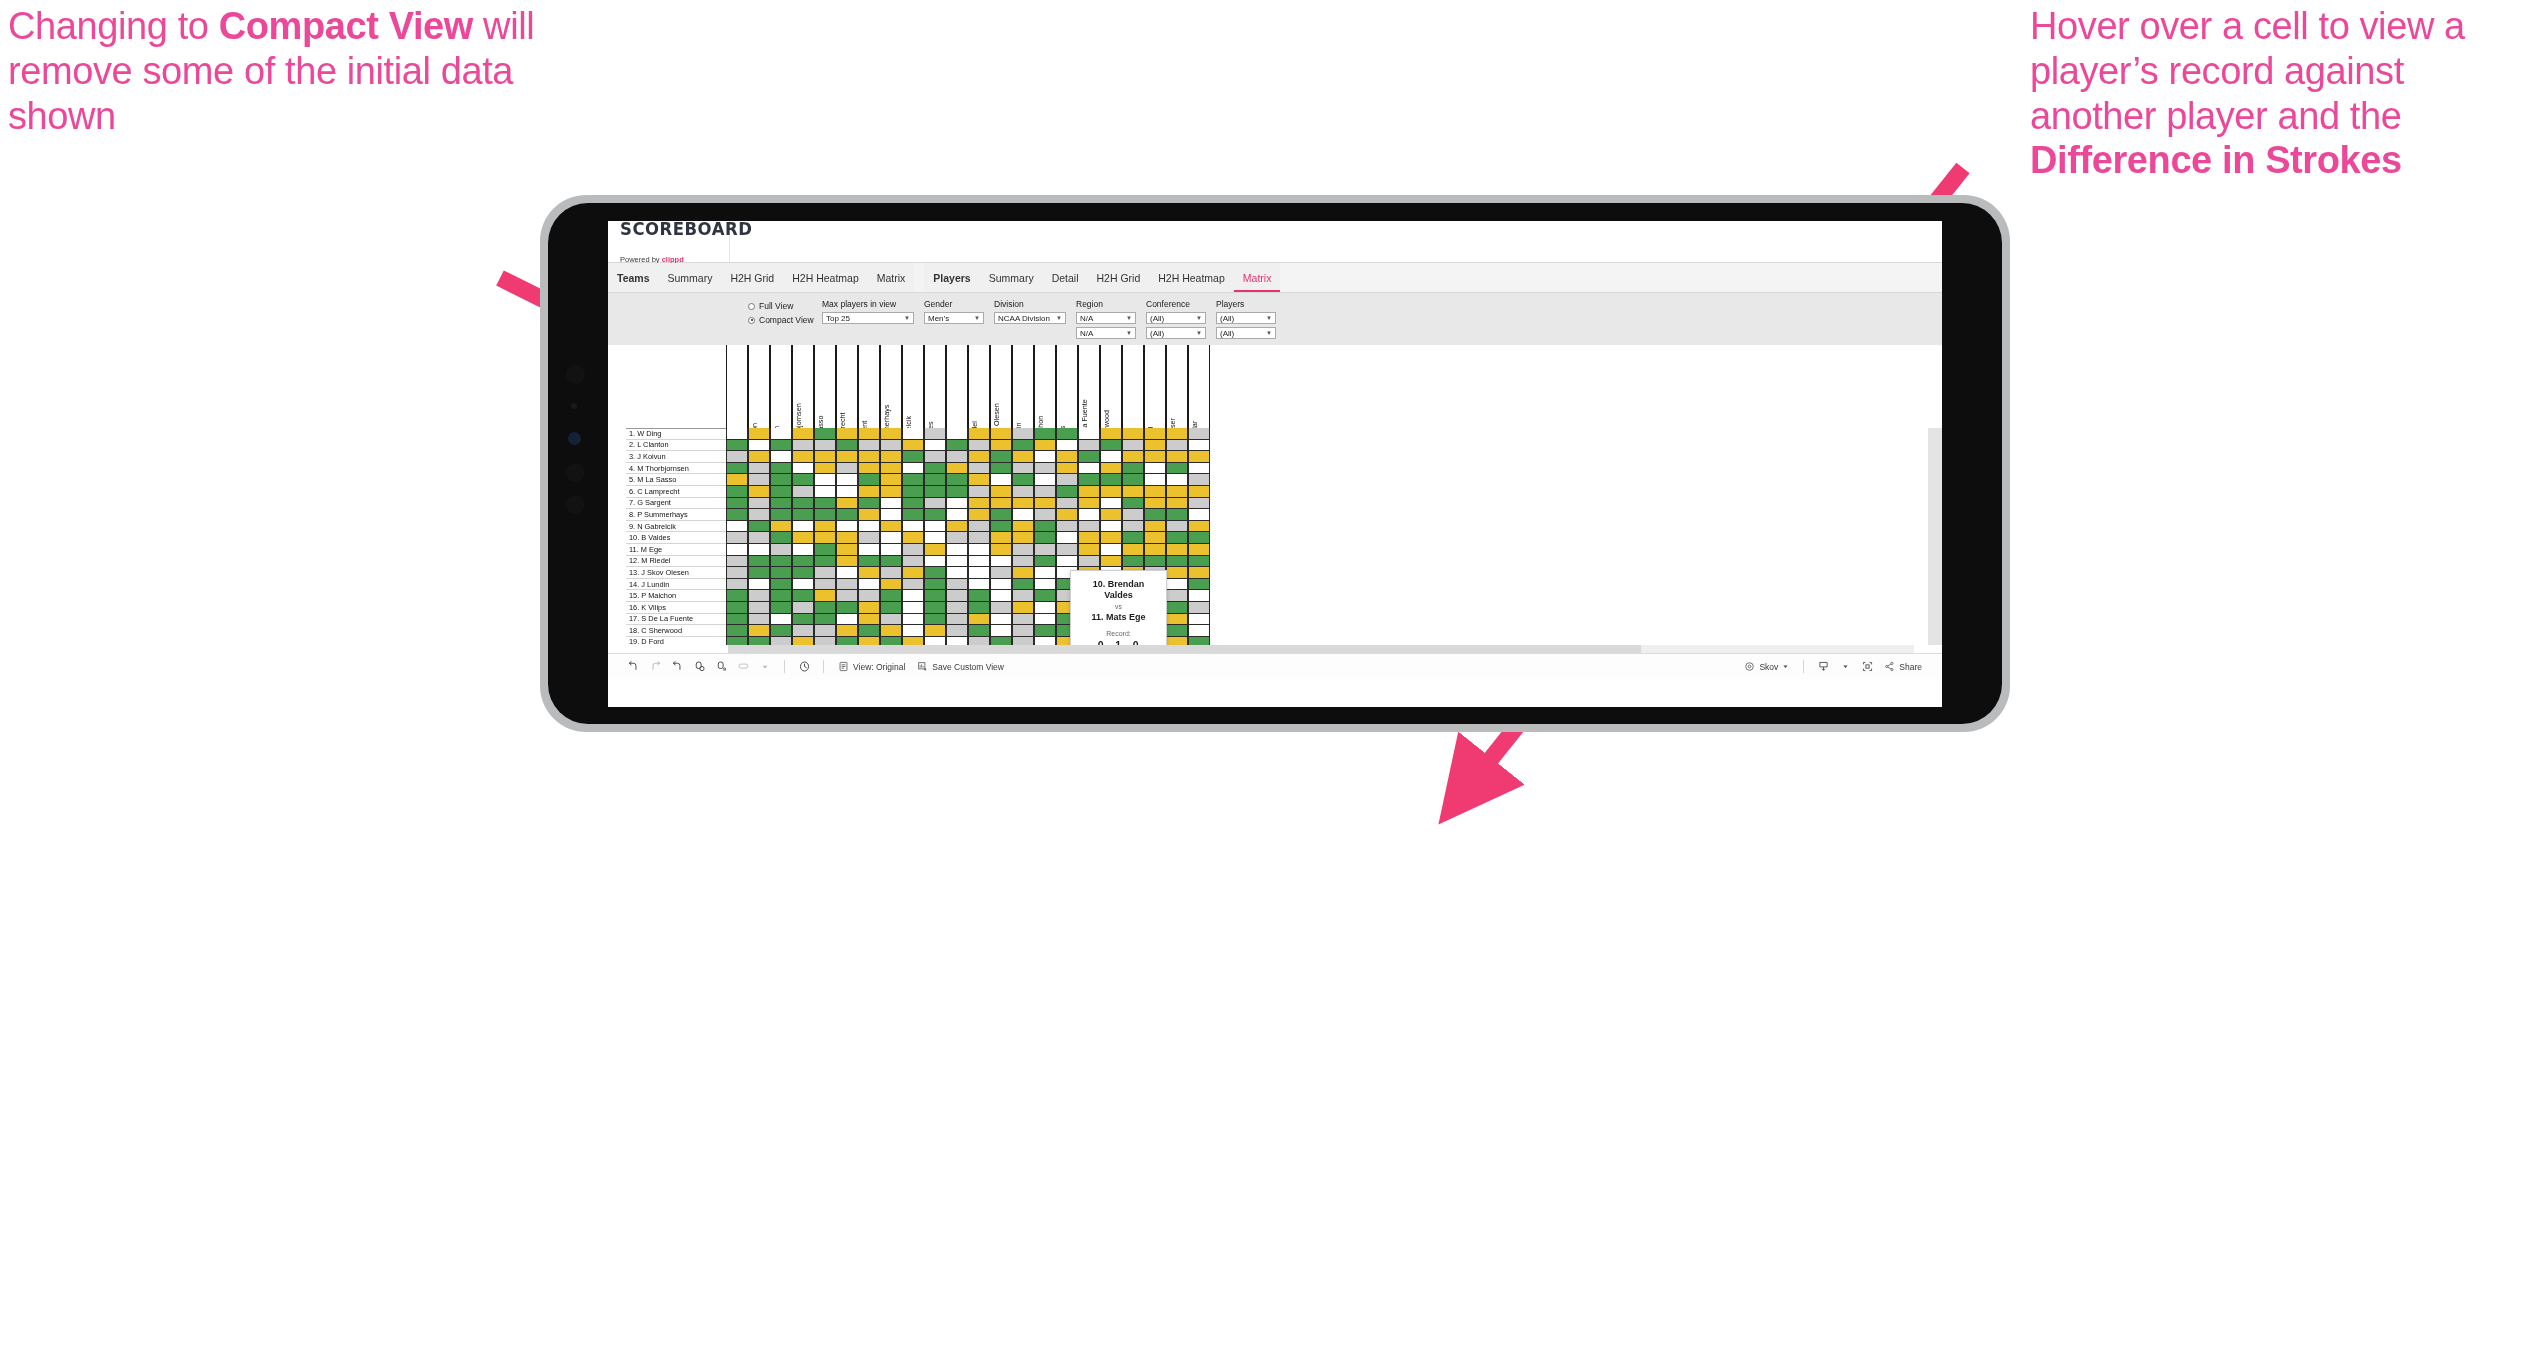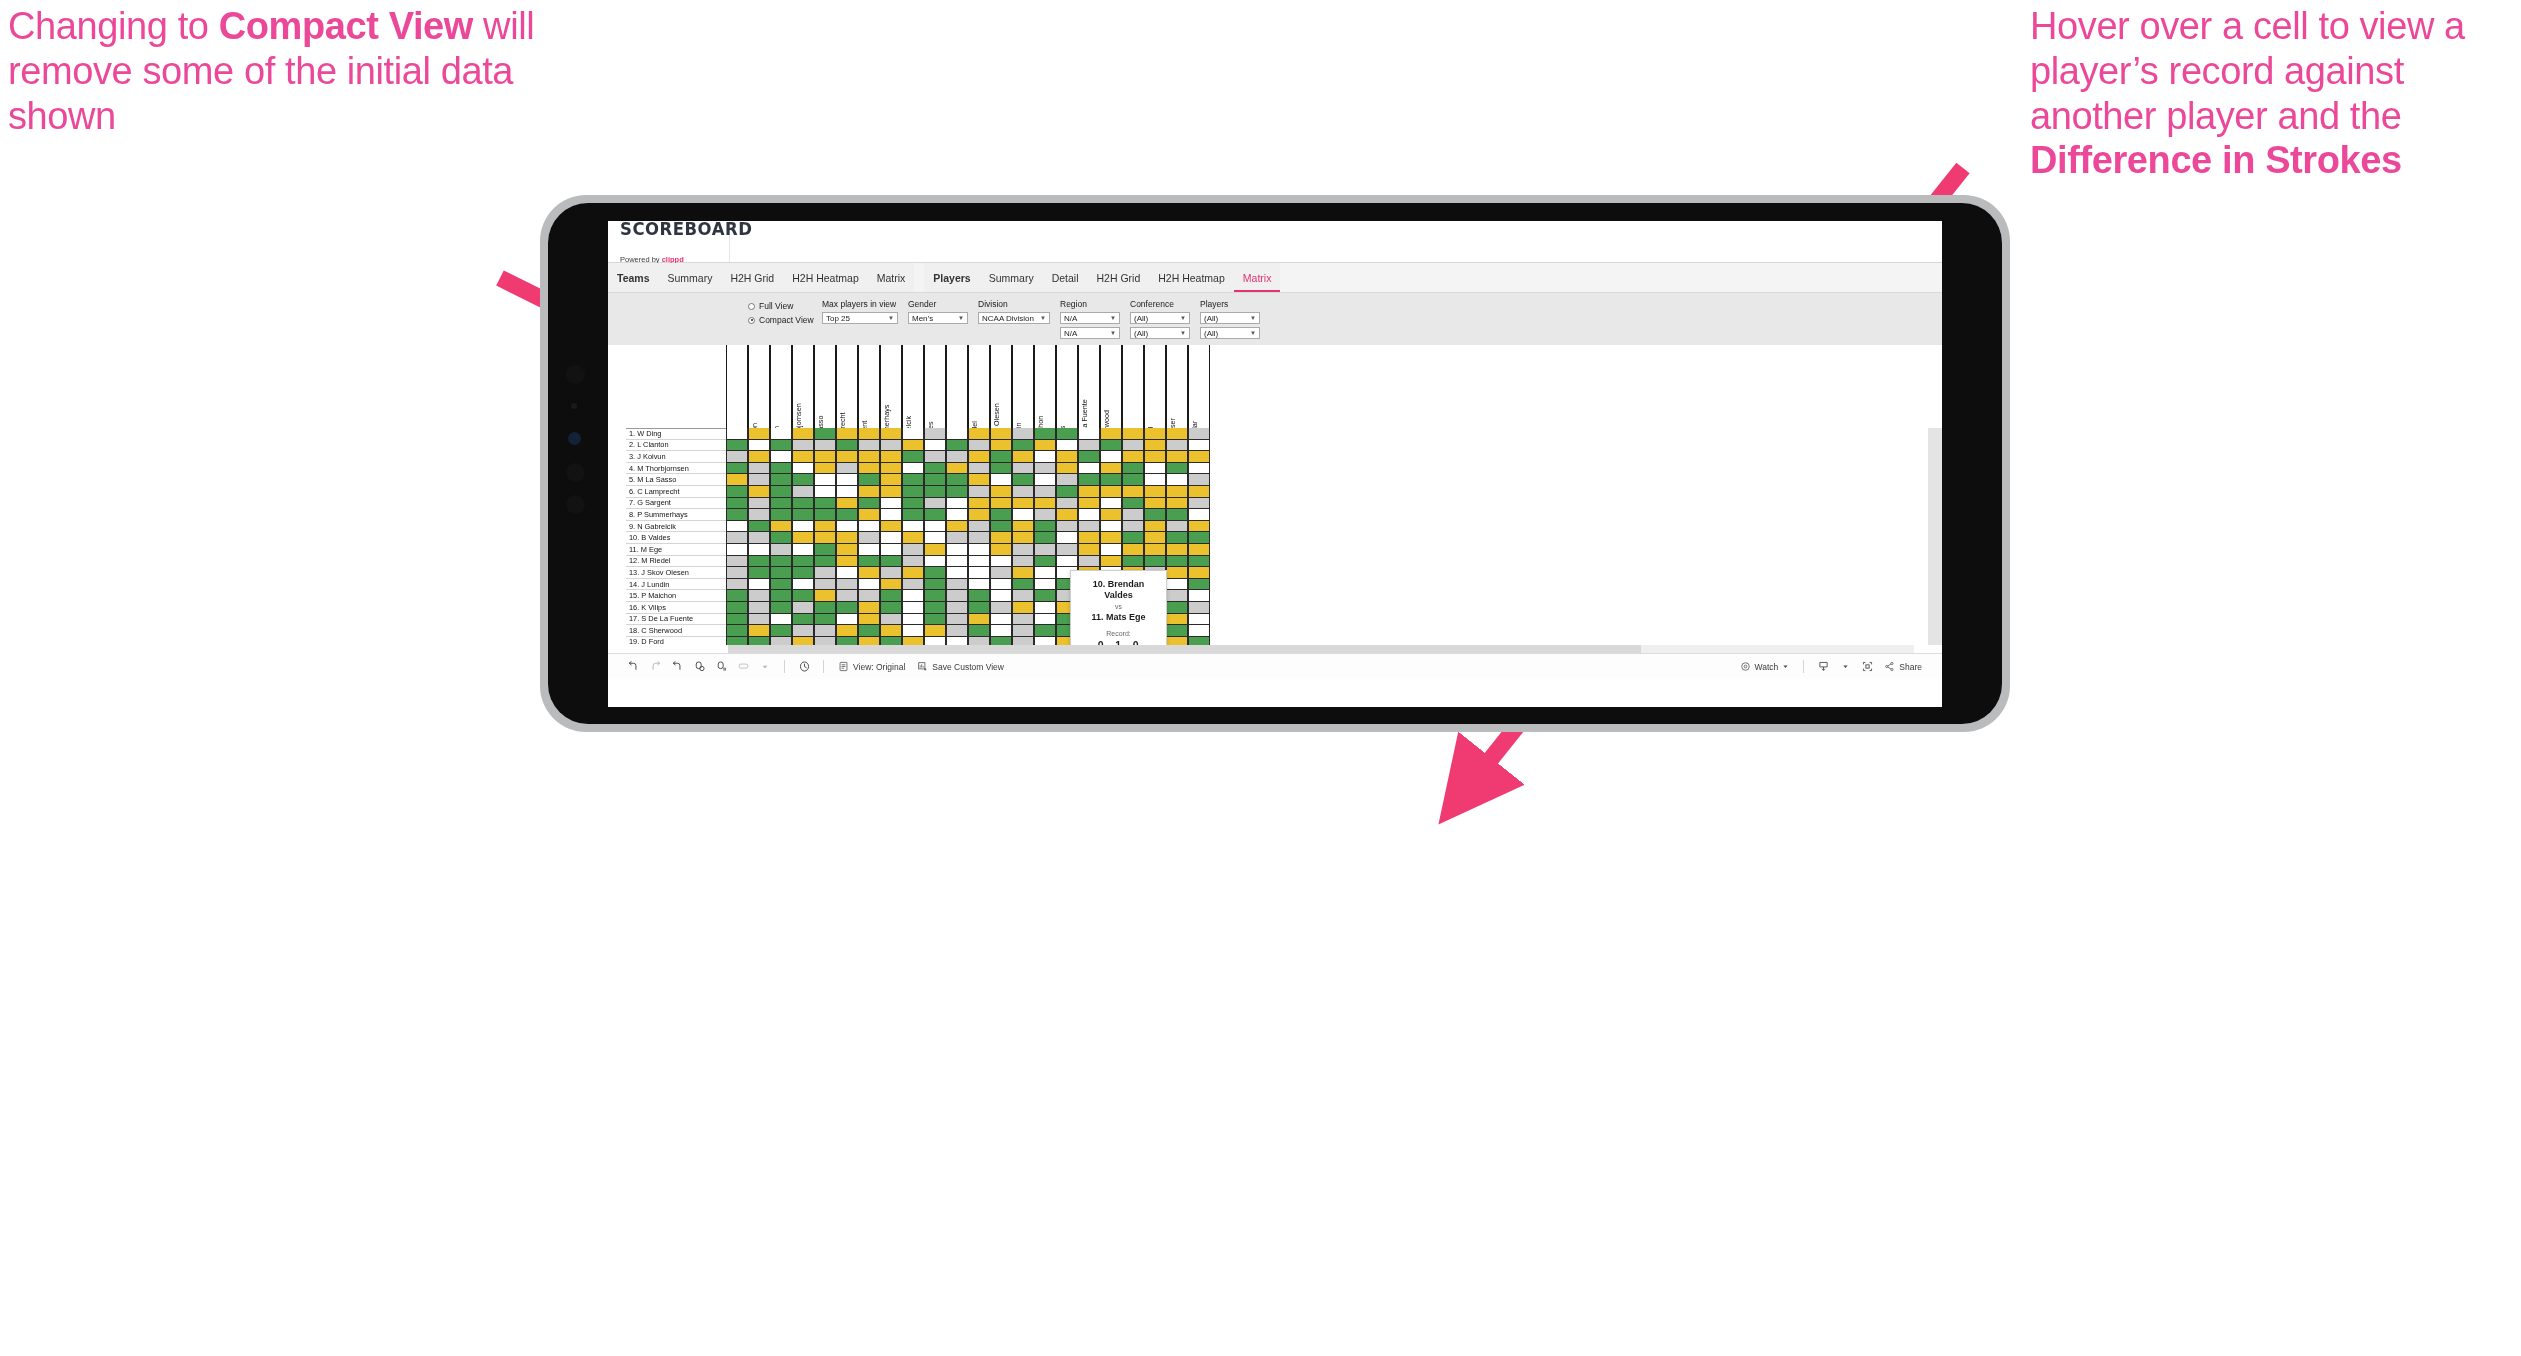--- a/index.html
+++ b/index.html
@@ -234,21 +234,21 @@
             <span>Full View</span>
           </label>
           <label class="radio-row">
             <span class="radio on"></span>
             <span>Compact View</span>
           </label>
         </div>
         <div id="dropdowns" style="display:flex;gap:10px">
             <div class="fcol">
               <div class="flabel">Max players in view</div>
-              <div class="fsel" style="width: 76px;">
+              <div class="fsel" style="width: 92px;">
                 <span class="cv">Top 25</span>
                 <span class="ar">▼</span>
               </div>
             </div>
             <div class="fcol">
               <div class="flabel">Gender</div>
               <div class="fsel" style="width: 60px;">
                 <span class="cv">Men’s</span>
                 <span class="ar">▼</span>
               </div>
@@ -987,21 +987,21 @@
         <span>Save Custom View</span>
       </div>
       <div class="tb-spacer"></div>
       <div class="tb-btn">
         <span>
           <svg width="11" height="11" viewBox="0 0 16 16" fill="none" stroke="#4a4a4a" stroke-width="1.1">
             <circle cx="8" cy="8" r="5.5"></circle>
               <circle cx="8" cy="8" r="2"></circle>
           </svg>
         </span>
-        <span>Watch</span>
+        <span>Skov</span>
         <span>
           <svg width="7" height="7" viewBox="0 0 10 10">
               <path d="M2 3.5 L5 7 L8 3.5 z" fill="#4a4a4a"></path>
             </svg>
         </span>
       </div>
       <div class="tb-sep"></div>
       <div class="tb-icon">
         <svg width="13" height="13" viewBox="0 0 16 16" fill="none" stroke="#4a4a4a" stroke-width="1.1">
           <path d="M3.5 3 h9 v5.5 h-9 z"></path>

